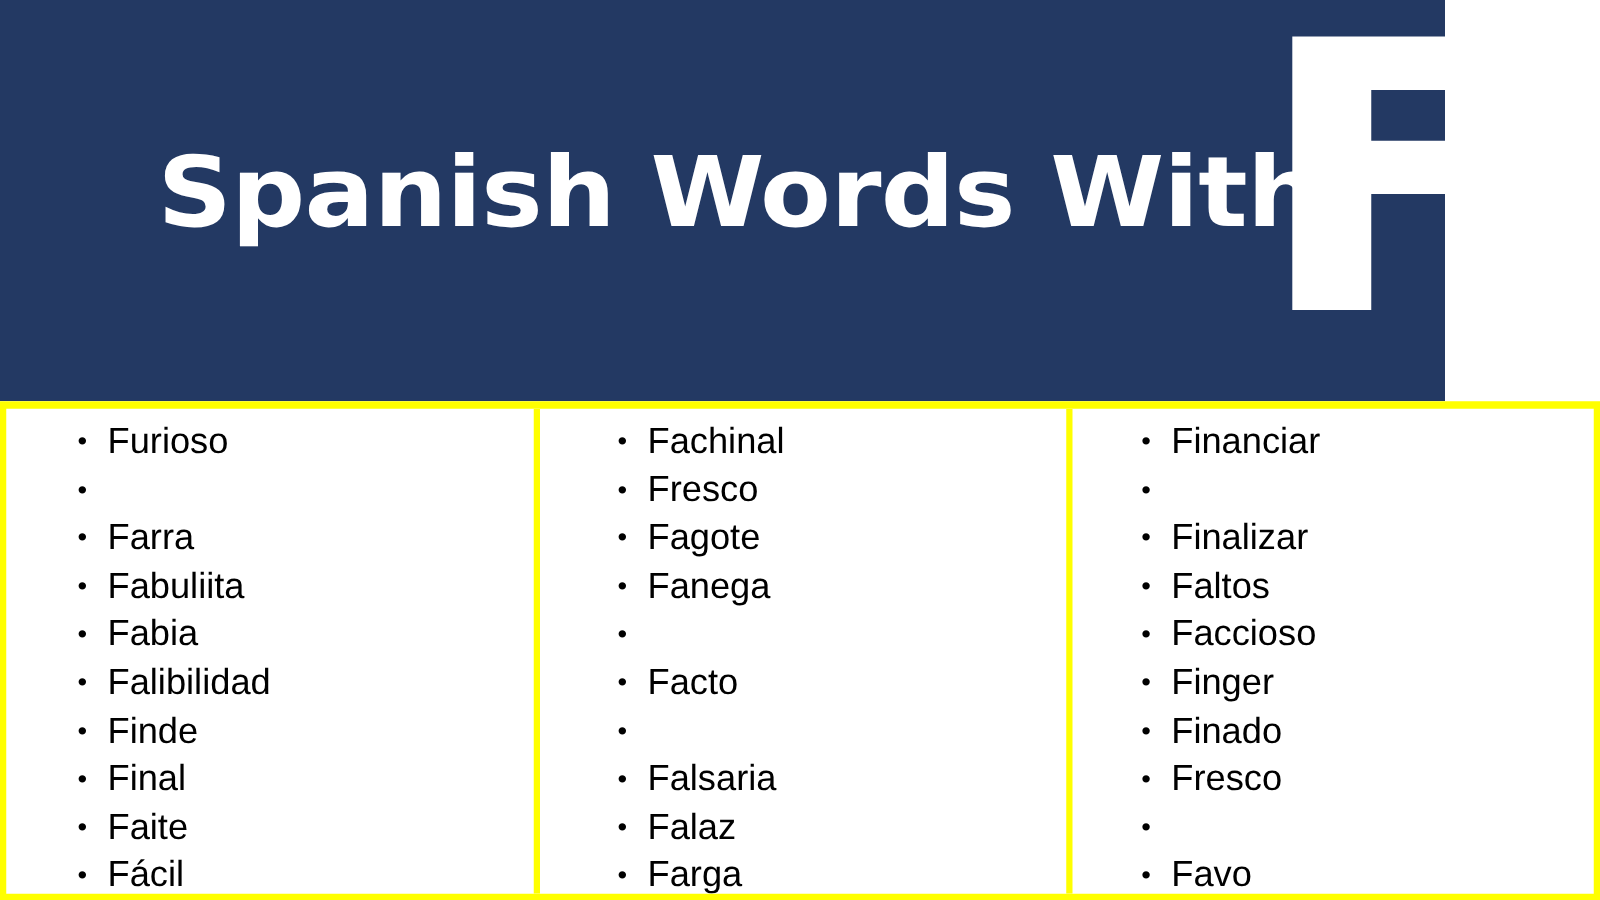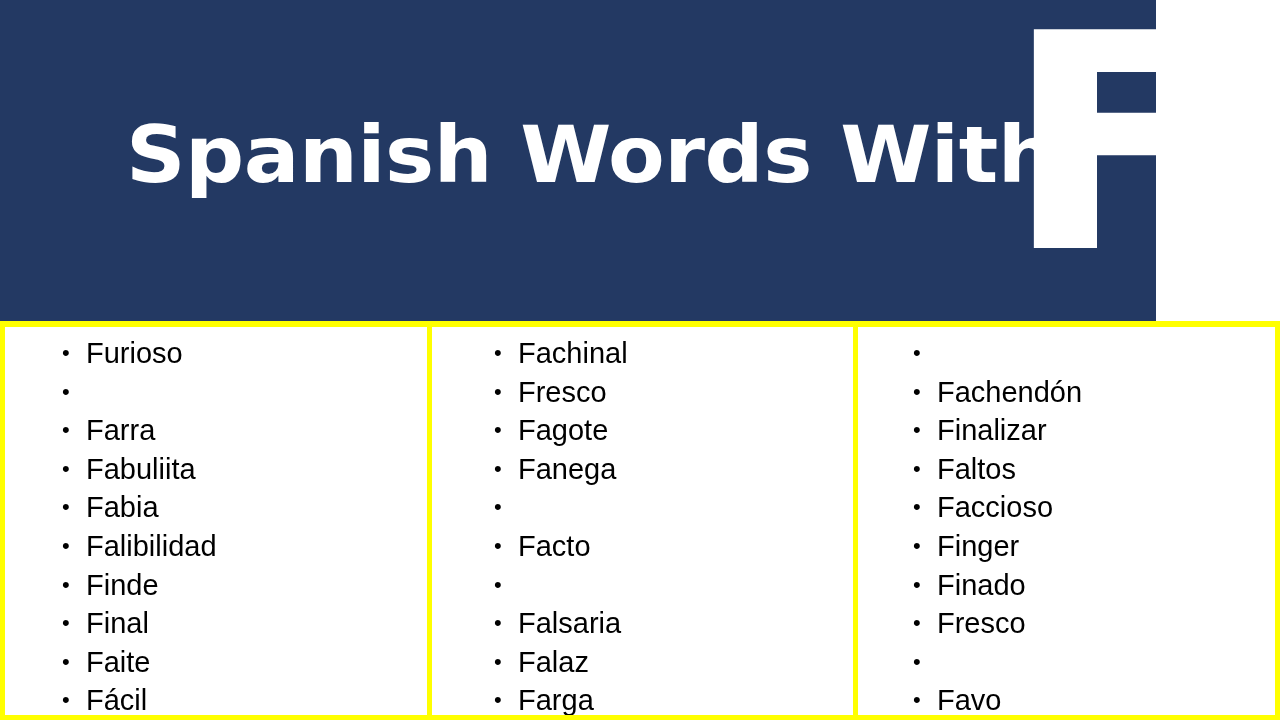--- a/index.html
+++ b/index.html
@@ -213,24 +213,24 @@
           <span class="bullet">•</span>
           <span>Farga</span>
         </li>
       </ul>
     </div>
 
     <div class="col col-3">
       <ul class="word-list">
         <li class="word-item">
           <span class="bullet">•</span>
-        </li>
-        <li class="word-item">
-          <span class="bullet">•</span>
-          <span>Fachendón</span>
+          <span>Financiar</span>
+        </li>
+        <li class="word-item">
+          <span class="bullet">•</span>
         </li>
         <li class="word-item">
           <span class="bullet">•</span>
           <span>Finalizar</span>
         </li>
         <li class="word-item">
           <span class="bullet">•</span>
           <span>Faltos</span>
         </li>
         <li class="word-item">

